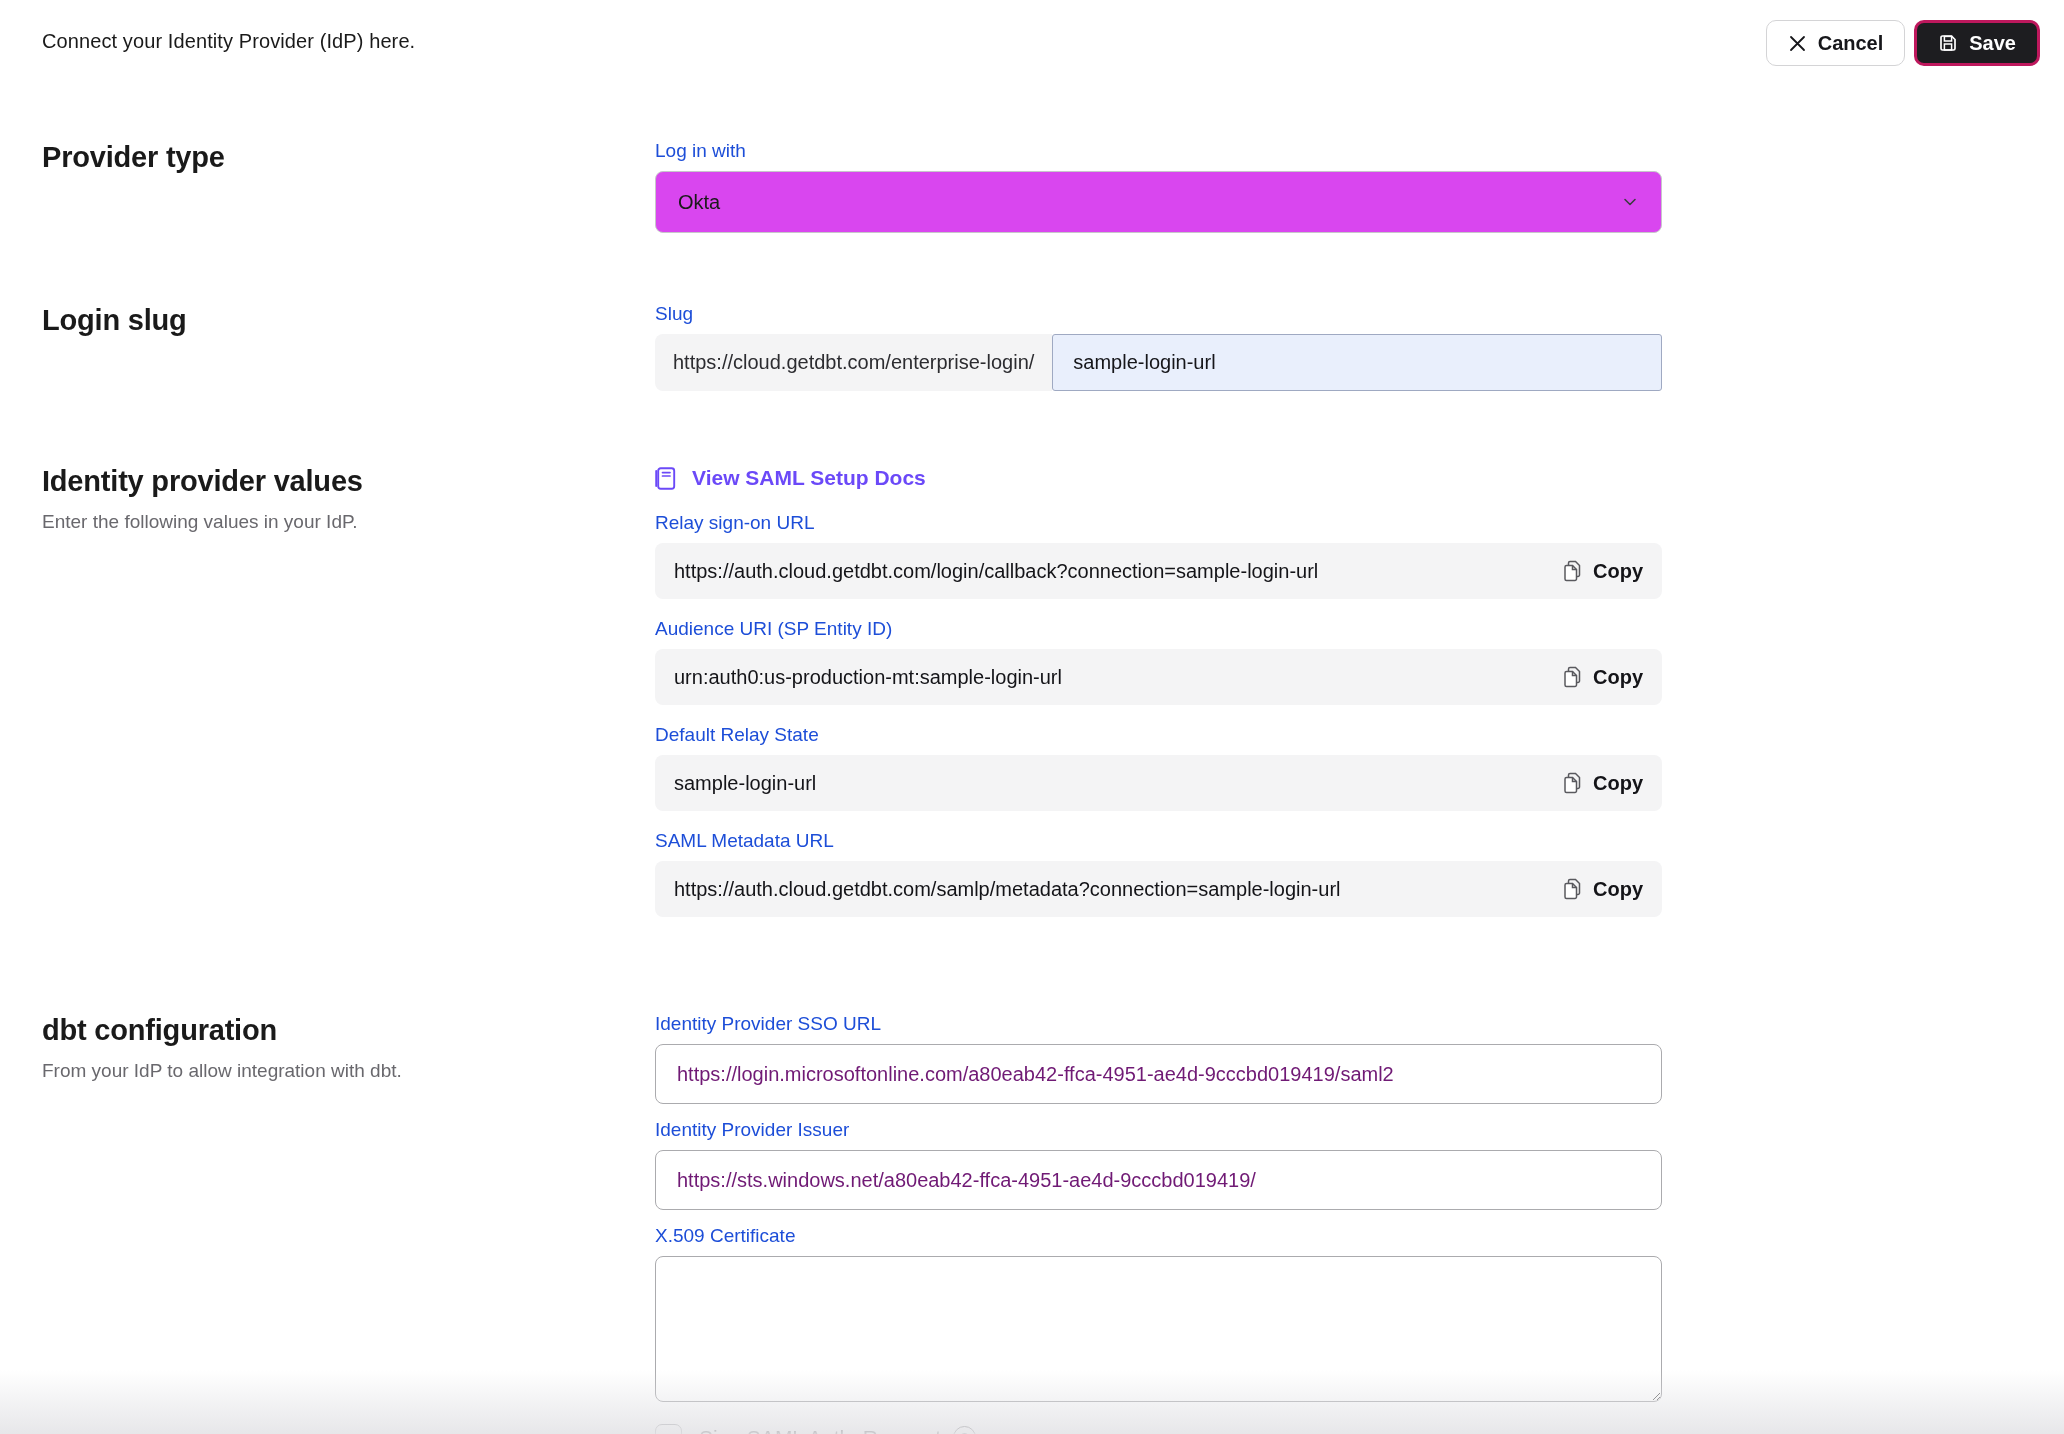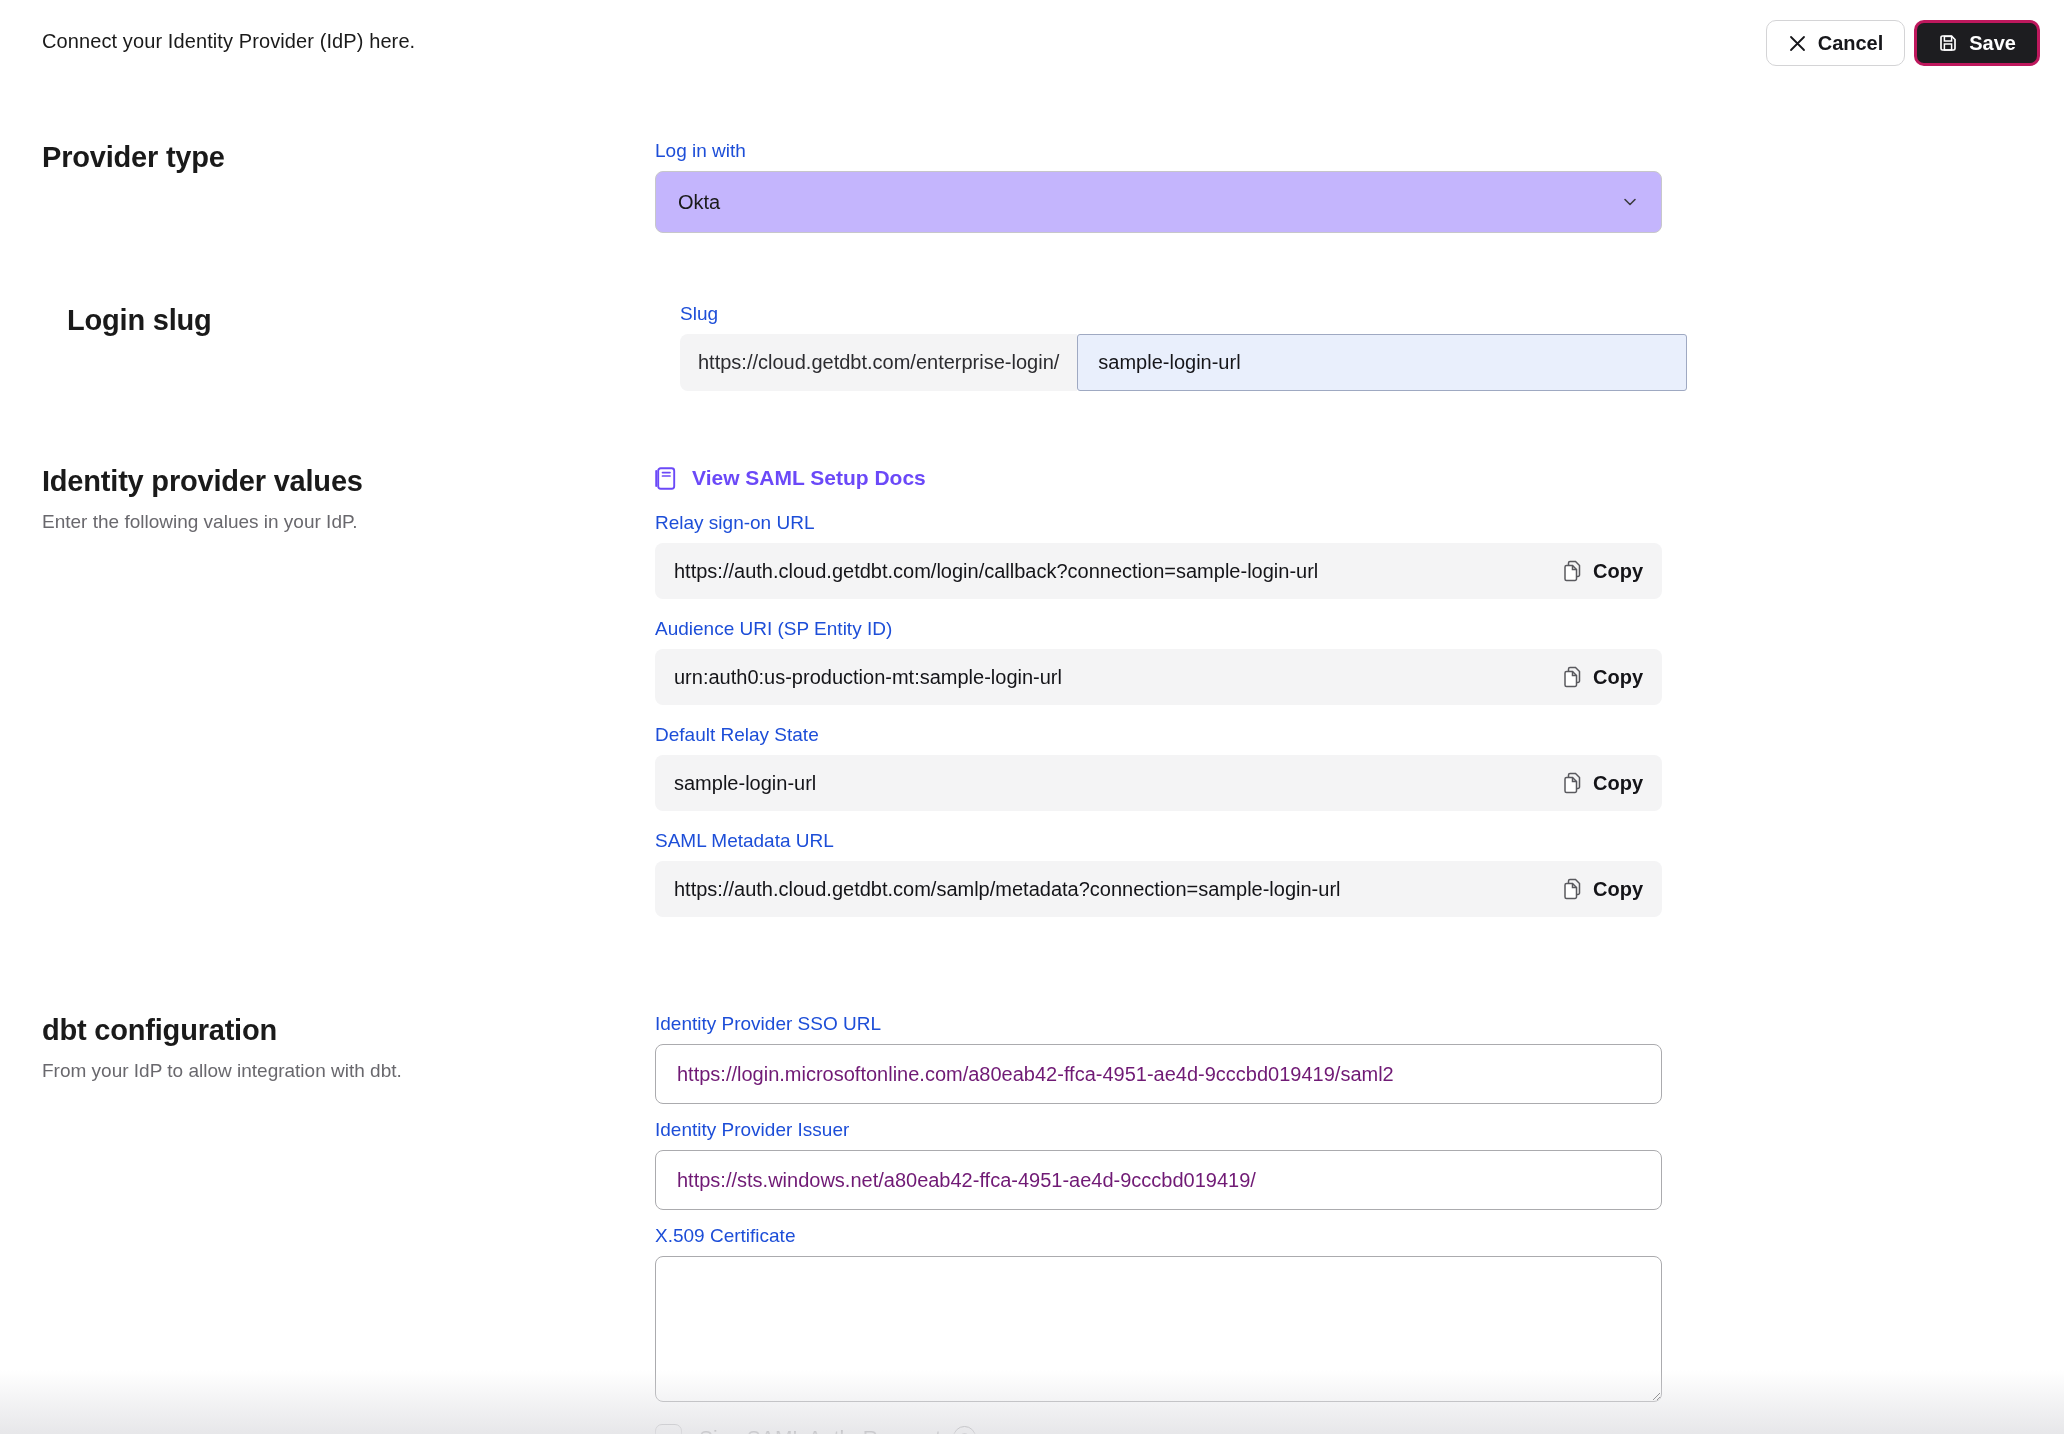--- a/index.html
+++ b/index.html
@@ -38,21 +38,21 @@
   .row { display: flex; padding-left: 42px; }
   .col-left  { width: 613px; flex: none; padding-right: 30px; }
   .col-right { width: 1007px; flex: none; }
   .section-heading { font-size: 29px; font-weight: 600; margin: 0; letter-spacing: -0.2px; line-height: 34px; }
   .section-sub { font-size: 19px; color: #69686d; margin: 12px 0 0; line-height: 24px; }
 
   .field-label { display: block; font-size: 19px; font-weight: 500; color: #1d4ed8; line-height: 22px; margin-bottom: 9px; }
 
   
   .select {
-    height: 62px; border: 1px solid #c7c7ca; border-radius: 8px; background: #c4b5fd;
+    height: 62px; border: 1px solid #c7c7ca; border-radius: 8px; background: #d946ef;
     display: flex; align-items: center; justify-content: space-between;
     padding: 0 22px; font-size: 20px; font-weight: 500; cursor: pointer;
   }
 
   
   .slug-group { display: flex; height: 57px; width: 100%; }
   .slug-prefix {
     background: #f4f4f5; border-radius: 8px 0 0 8px;
     display: flex; align-items: center; padding: 0 18px;
     font-size: 20px; color: #2c2c30; flex: none; white-space: nowrap;
@@ -108,21 +108,21 @@
   .checkbox-label { font-size: 21px; font-weight: 500; color: #141418; }
   .help-icon {
     width: 23px; height: 23px; border: 1.6px solid #4a4a4e; border-radius: 50%;
     display: inline-flex; align-items: center; justify-content: center;
     font-size: 14px; font-weight: 700; color: #4a4a4e; cursor: pointer;
     margin-left: -5px;
   }
 
   
   .s-provider { margin-top: 72px; }
-  .s-slug     { margin-top: 70px; margin-left: 25px; }
+  .s-slug     { margin-top: 70px; }
   .s-idp      { margin-top: 73px; }
   .s-dbt      { margin-top: 77px; }
 
   svg { display: block; flex: none; }
 </style>
 </head>
 <body>
 
 <div class="header">
   <div class="header-text">Connect your Identity Provider (IdP) here.</div>

